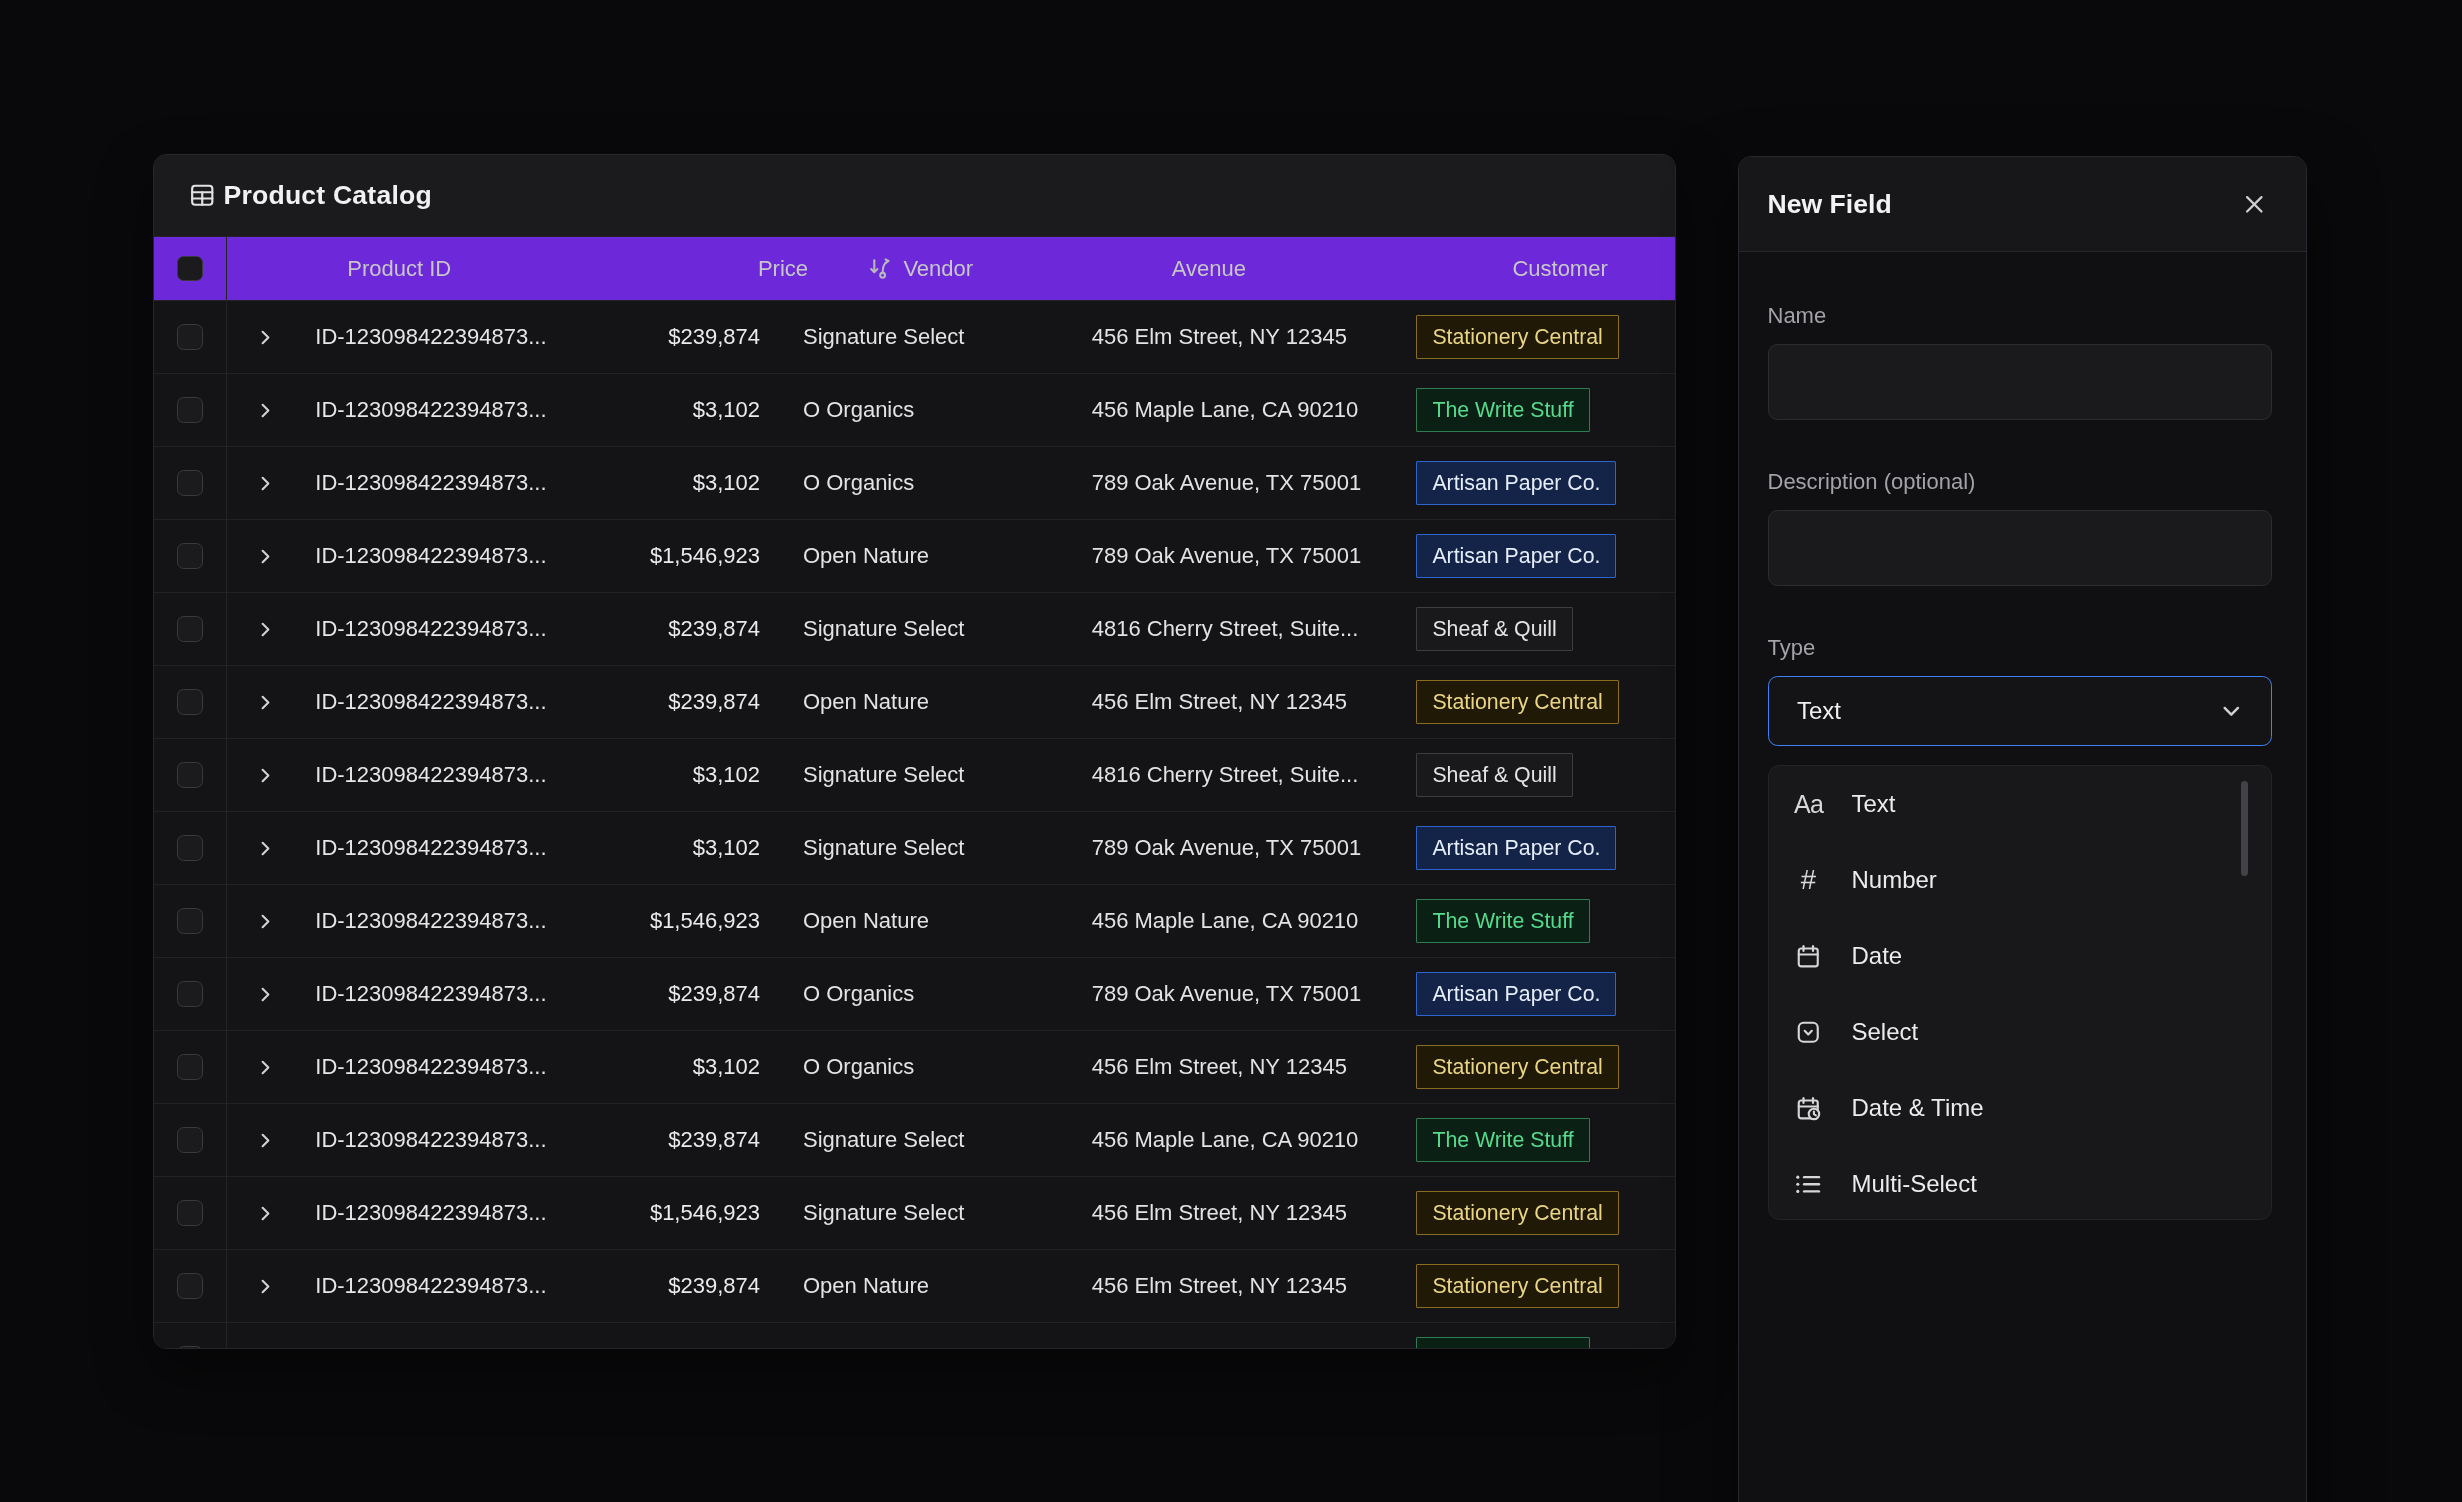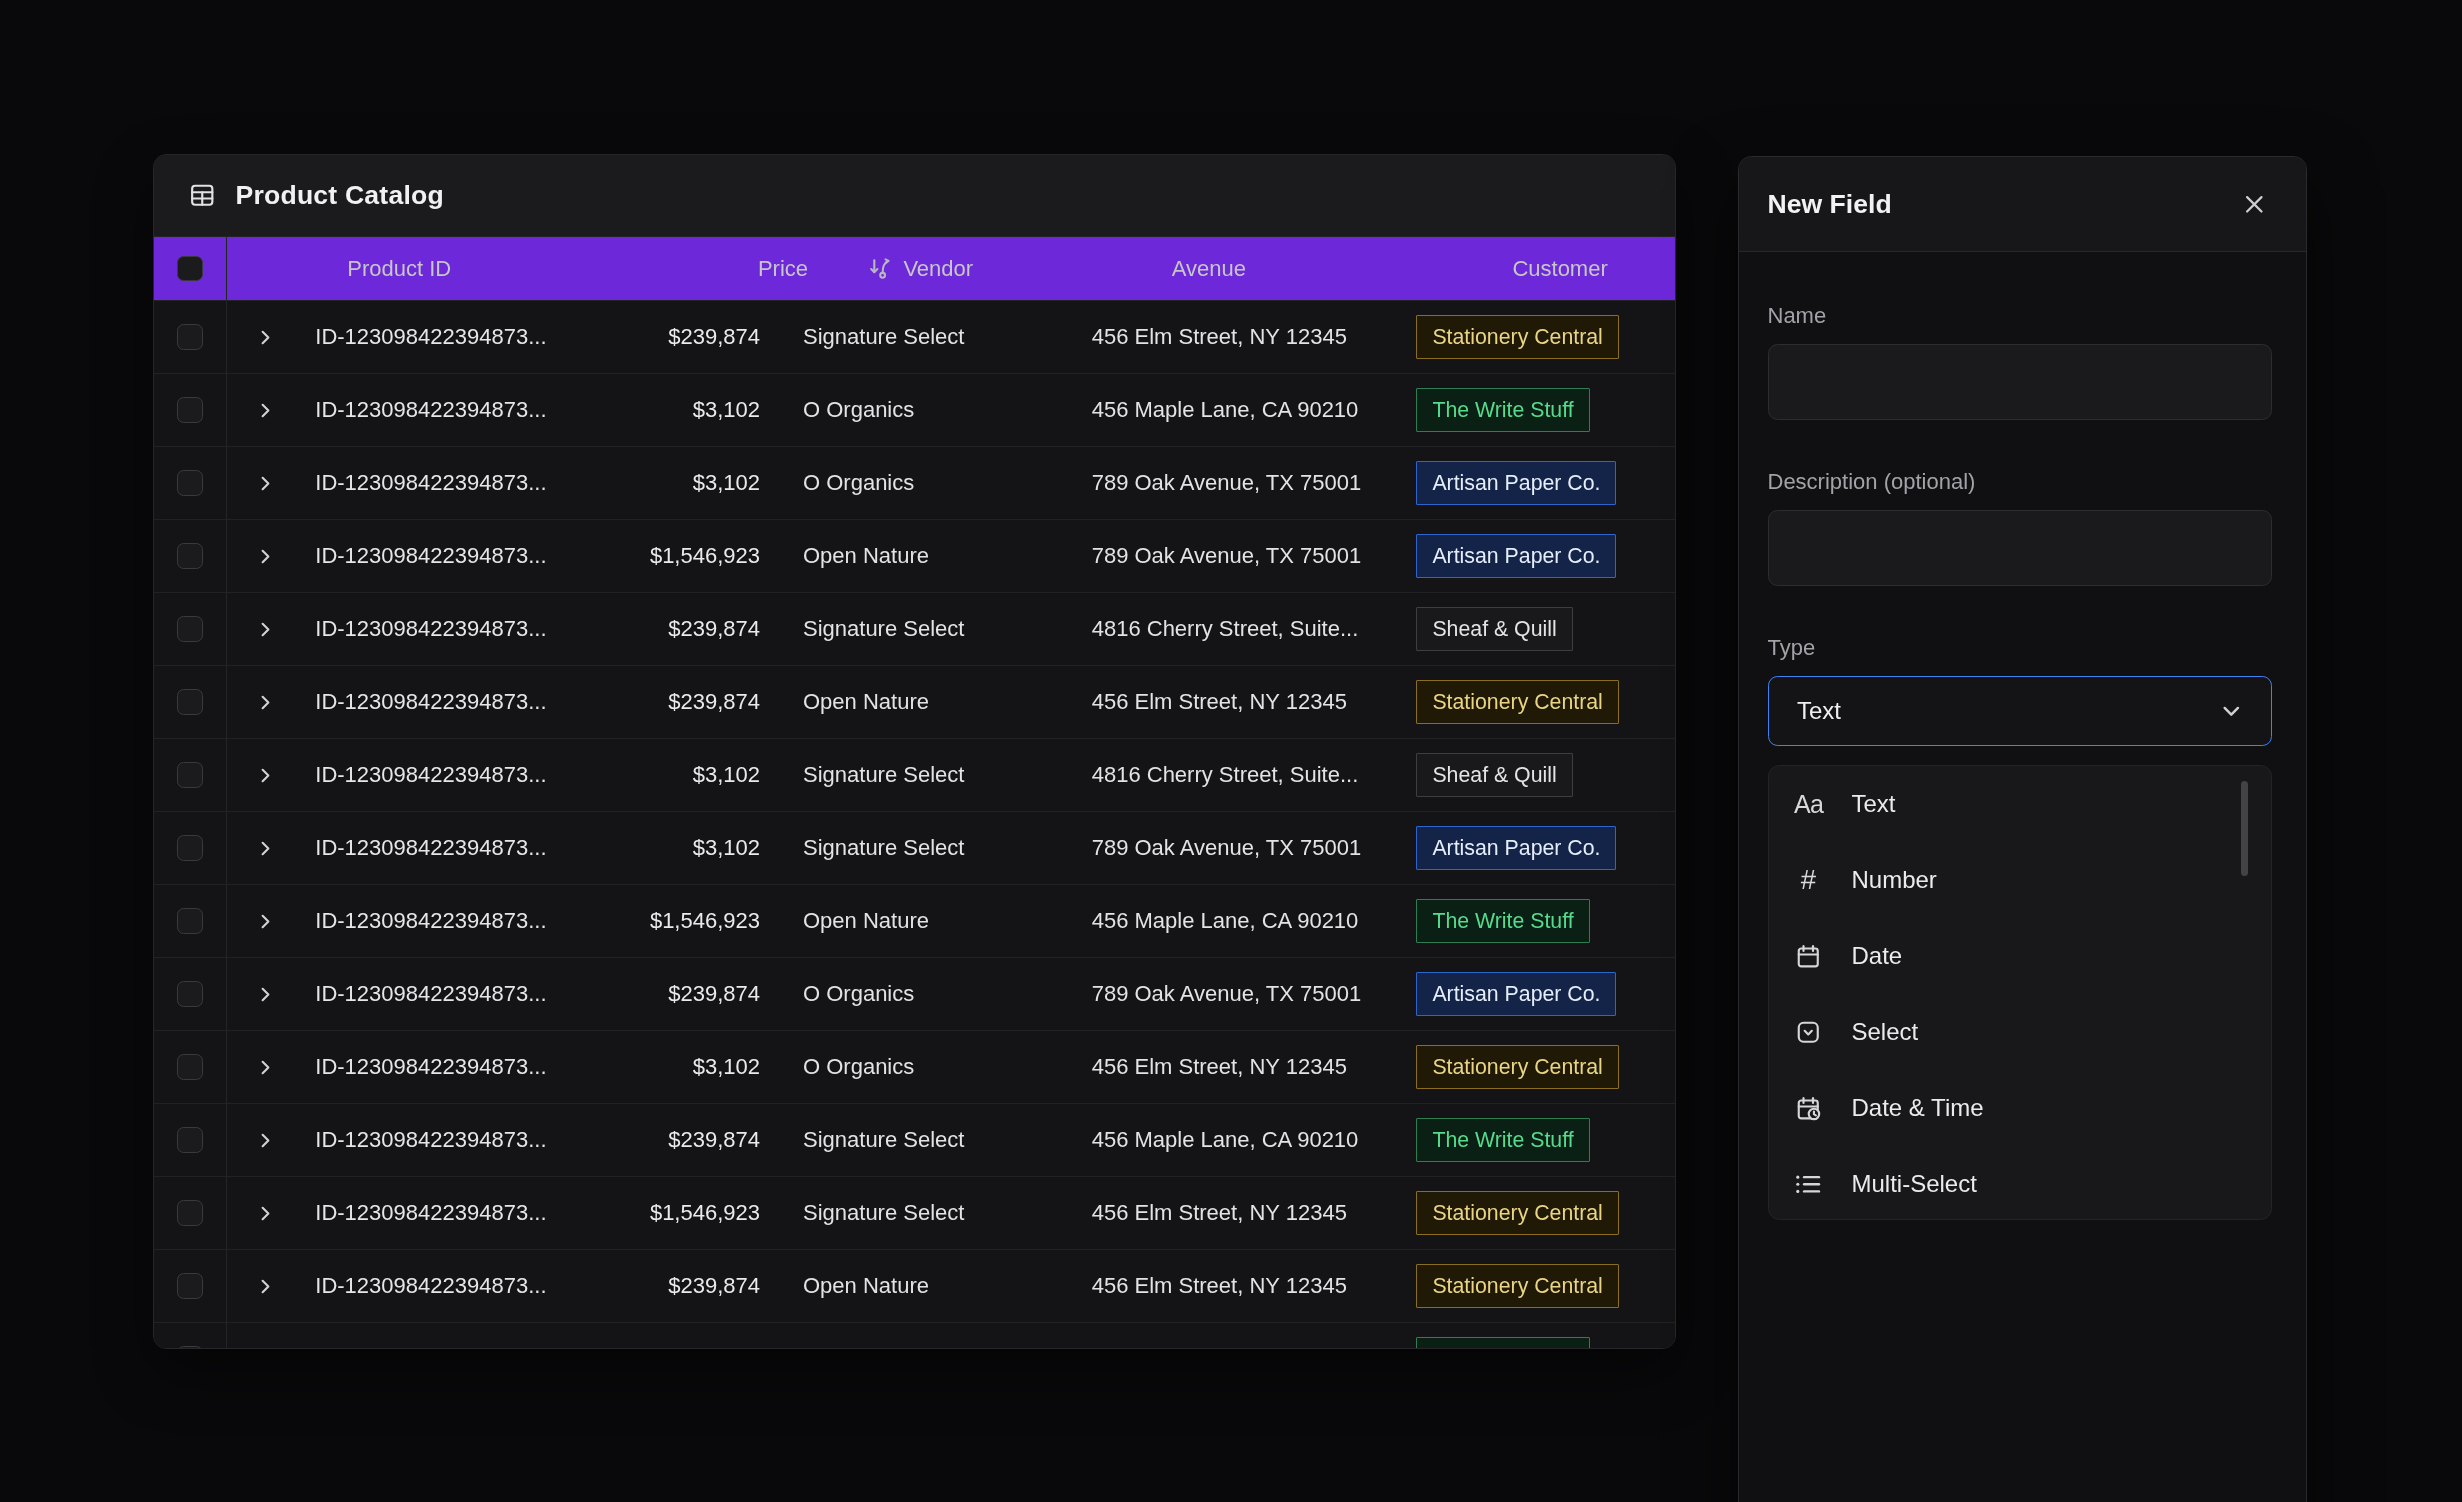--- a/index.html
+++ b/index.html
@@ -5,21 +5,21 @@
   * { margin:0; padding:0; box-sizing:border-box; }
   html,body { width:2462px; height:1502px; background:#09090b; overflow:hidden;
     font-family:"Liberation Sans", sans-serif; -webkit-font-smoothing:antialiased; }
   .stage { position:relative; width:2462px; height:1502px; background:#09090b; }
 
   
   .table-card { position:absolute; left:153px; top:154px; width:1523px; height:1195px;
     background:#141416; border:0.9px solid #27272a; border-radius:13.3px; overflow:hidden;
     box-shadow:0 23px 57px rgba(0,0,0,.45); display:flex; flex-direction:column; }
   .card-titlebar { height:82px; flex:0 0 82px; background:#1b1b1e; border-bottom:0.9px solid #242428;
-    display:flex; align-items:center; gap:19px; padding-left:34px; }
+    display:flex; align-items:center; gap:7px; padding-left:34px; }
   .card-titlebar .t-icon { width:28.5px; height:28.5px; color:#e2e2e4; display:flex; }
   .card-title { font-size:26.6px; font-weight:700; color:#f1f1f3; letter-spacing:0.2px; }
 
   .grid-row { display:grid; grid-template-columns:73px 76px 334px 123px 327px 318px 1fr; align-items:center; }
   .thead { height:64px; flex:0 0 64px; background:#6d28d9; border-bottom:0.9px solid #242428;
     color:#c7c7ca; font-size:22px;gap:16px; }
   .tbody { flex:1 1 auto; overflow:hidden; background:#141416; }
   .row { height:73px; border-bottom:0.9px solid #222225; color:#e3e3e5; font-size:22px; background:#141416; }
   .c { height:100%; display:flex; align-items:center; }
   .col-check { justify-content:center; border-right:0.9px solid #242428; }

